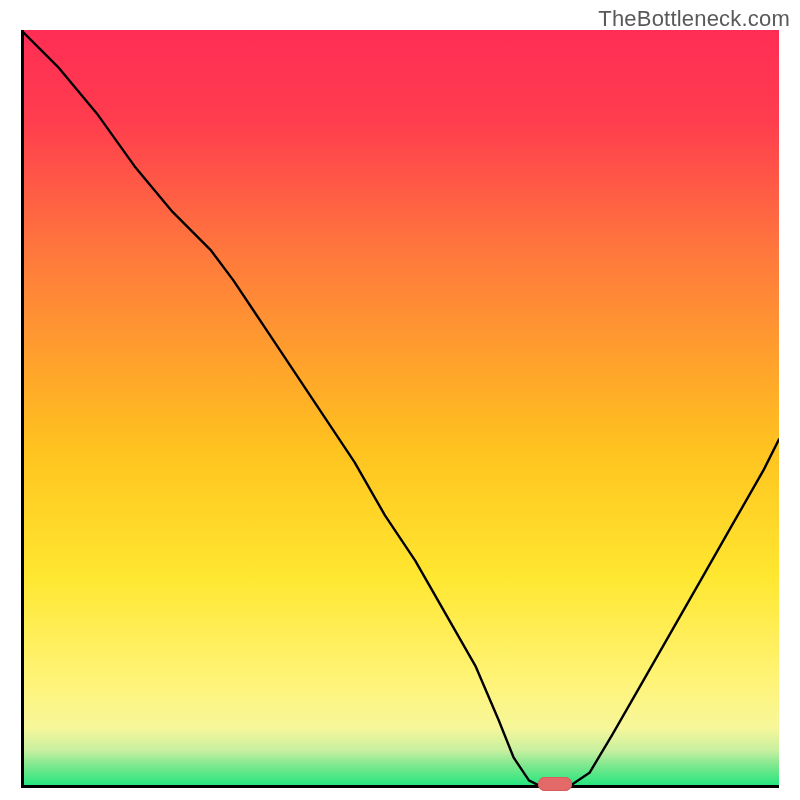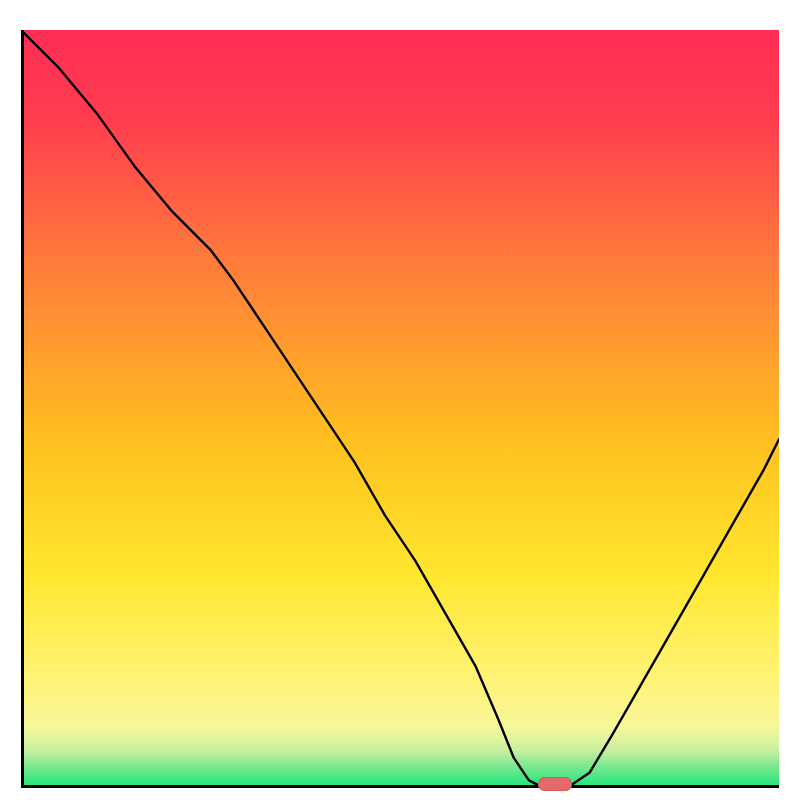--- a/index.html
+++ b/index.html
@@ -63,20 +63,21 @@
     height: 14px;
     border-radius: 8px;
     transform: translate(-50%, -50%);
   }
 </style>
 </head>
 <body>
 
 <div class="chart-wrap">
 
+  <div class="attribution">TheBottleneck.com</div>
 
   <div class="plot">
     <svg viewBox="0 0 758 758" preserveAspectRatio="none">
       <defs>
         <linearGradient id="bg-grad" x1="0" y1="0" x2="0" y2="1">
           <stop offset="0%" stop-color="#ff2d55"></stop>
           <stop offset="12%" stop-color="#ff3d4e"></stop>
           <stop offset="30%" stop-color="#ff7a3c"></stop>
           <stop offset="55%" stop-color="#ffc21f"></stop>
           <stop offset="72%" stop-color="#ffe730"></stop>

